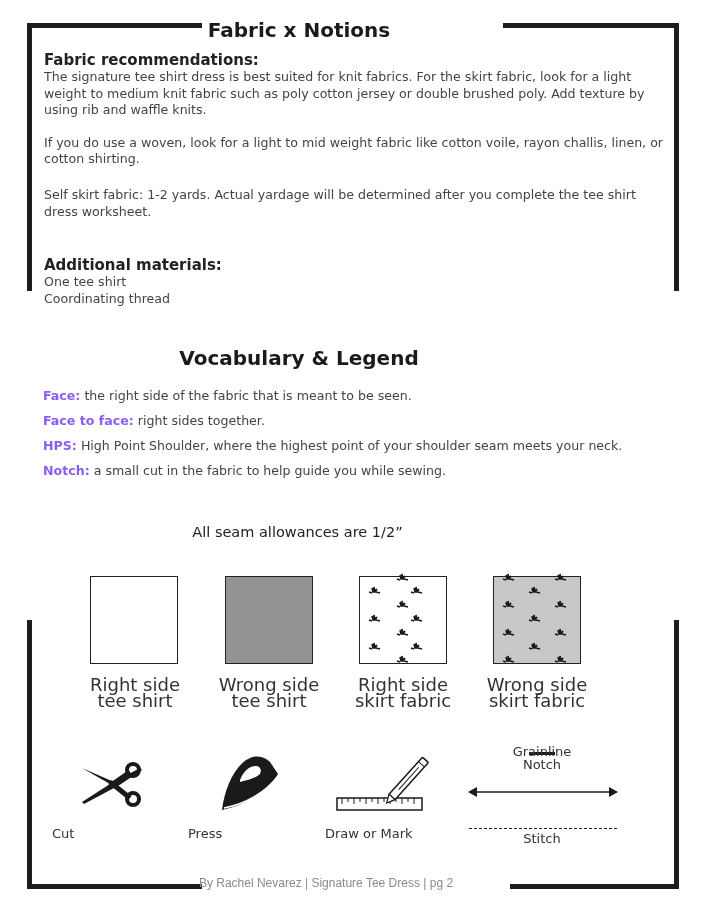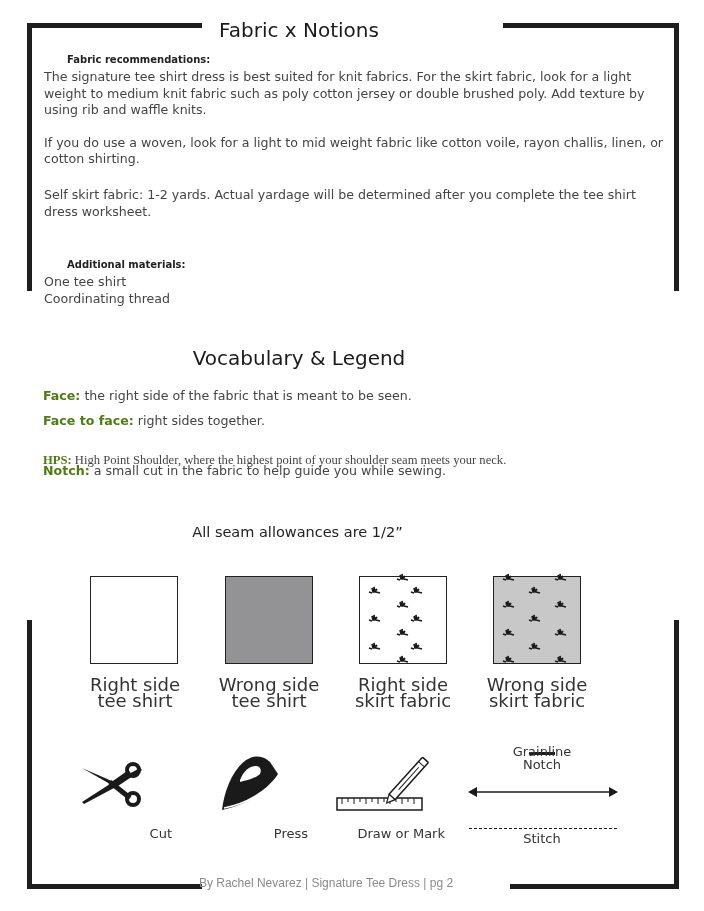--- a/index.html
+++ b/index.html
@@ -1,33 +1,33 @@
 <!DOCTYPE html>
 <html><head>
 <meta charset="utf-8">
 <style>
   html, body { margin: 0; padding: 0; background: #ffffff; }
   body { width: 704px; height: 911px; position: relative; overflow: hidden;
          font-family: "DejaVu Sans", "Liberation Sans", sans-serif; color: #3a3a3a; }
   .frame-part { position: absolute; background: #1e1e1e; }
   .title { position: absolute; left: 0; width: 598px; text-align: center;
-           font-weight: normal; color: #1a1a1a; }
+           font-weight: bold; color: #1a1a1a; }
   #title1 { top: 18px; font-size: 20px; }
   #title2 { top: 346px; font-size: 20px; }
   .section { position: absolute; left: 44px; width: 620px; }
-  .sec-head { font-size: 10px; font-weight: bold; color: #222; line-height: 18px; margin-left: 23px; }
+  .sec-head { font-size: 15px; font-weight: bold; color: #222; line-height: 18px; }
   .sec-body { font-size: 12.6px; line-height: 16.5px; color: #444; }
   .vocab { position: absolute; left: 43px; font-size: 12.6px; color: #444; line-height: 17px; }
-  .vocab b { color: #4d7c0f; }
+  .vocab b { color: #8b5cf6; }
   .seam { position: absolute; top: 524px; left: 0; width: 595px; text-align: center;
           font-size: 14.5px; color: #222; }
   .swatch { position: absolute; top: 576px; width: 88px; height: 88px; border: 1.5px solid #222; box-sizing: border-box; }
   .sw-label { position: absolute; top: 677px; width: 140px; text-align: center; font-size: 18px;
               line-height: 16px; color: #333; }
-  .icon-label { position: absolute; top: 826px; width: 120px; text-align: right; font-size: 13px; color: #333; }
+  .icon-label { position: absolute; top: 826px; width: 120px; text-align: left; font-size: 13px; color: #333; }
   .legend-label { position: absolute; width: 160px; text-align: center; font-size: 13px; color: #333; }
   .footer { position: absolute; top: 876px; left: 0; width: 652px; text-align: center;
             font-family: "Liberation Sans", sans-serif; font-size: 12px; color: #8a8a8a; }
   svg { position: absolute; overflow: visible; }
 </style>
 </head>
 <body>
 
 <div class="frame-part" style="left:27px;top:23px;width:175px;height:5px;"></div>
 <div class="frame-part" style="left:503px;top:23px;width:175px;height:5px;"></div>
@@ -53,21 +53,21 @@
 <div class="section" style="top:256px;">
   <div class="sec-head">Additional materials:</div>
   <div class="sec-body">One tee shirt</div>
   <div class="sec-body">Coordinating thread</div>
 </div>
 
 <div id="title2" class="title">Vocabulary &amp; Legend</div>
 
 <div class="vocab" style="top:387px;"><b>Face:</b><span> the right side of the fabric that is meant to be seen.</span></div>
 <div class="vocab" style="top:412px;"><b>Face to face:</b><span> right sides together.</span></div>
-<div class="vocab" style="top:452px;font-family:Liberation Serif, serif;"><b>HPS:</b><span> High Point Shoulder, where the highest point of your shoulder seam meets your neck.</span></div>
+<div class="vocab" style="top:437px;"><b>HPS:</b><span> High Point Shoulder, where the highest point of your shoulder seam meets your neck.</span></div>
 <div class="vocab" style="top:462px;"><b>Notch:</b><span> a small cut in the fabric to help guide you while sewing.</span></div>
 
 <div class="seam">All seam allowances are 1/2”</div>
 
 <div class="swatch" id="sw0" style="left: 90px; background: rgb(255, 255, 255);"></div>
 <div class="swatch" id="sw1" style="left: 225px; background: rgb(147, 147, 149);"></div>
 <div class="swatch" id="sw2" style="left: 359px; background: rgb(255, 255, 255);">
     <svg width="85" height="85" style="left: 0px; top: 0px;">
       <path d="M42 2 l-2 -4 l1 4 z M42 2 l0 -5 l1 5 z M42 2 l3 -3 l-2 3 z M37 2 l3 1 M44 2 l4 1" stroke="#1a1a1a" stroke-width="1.6" fill="#1a1a1a"></path>
       <path d="M14 15 l-2 -4 l1 4 z M14 15 l0 -5 l1 5 z M14 15 l3 -3 l-2 3 z M9 15 l3 1 M16 15 l4 1" stroke="#1a1a1a" stroke-width="1.6" fill="#1a1a1a"></path>

